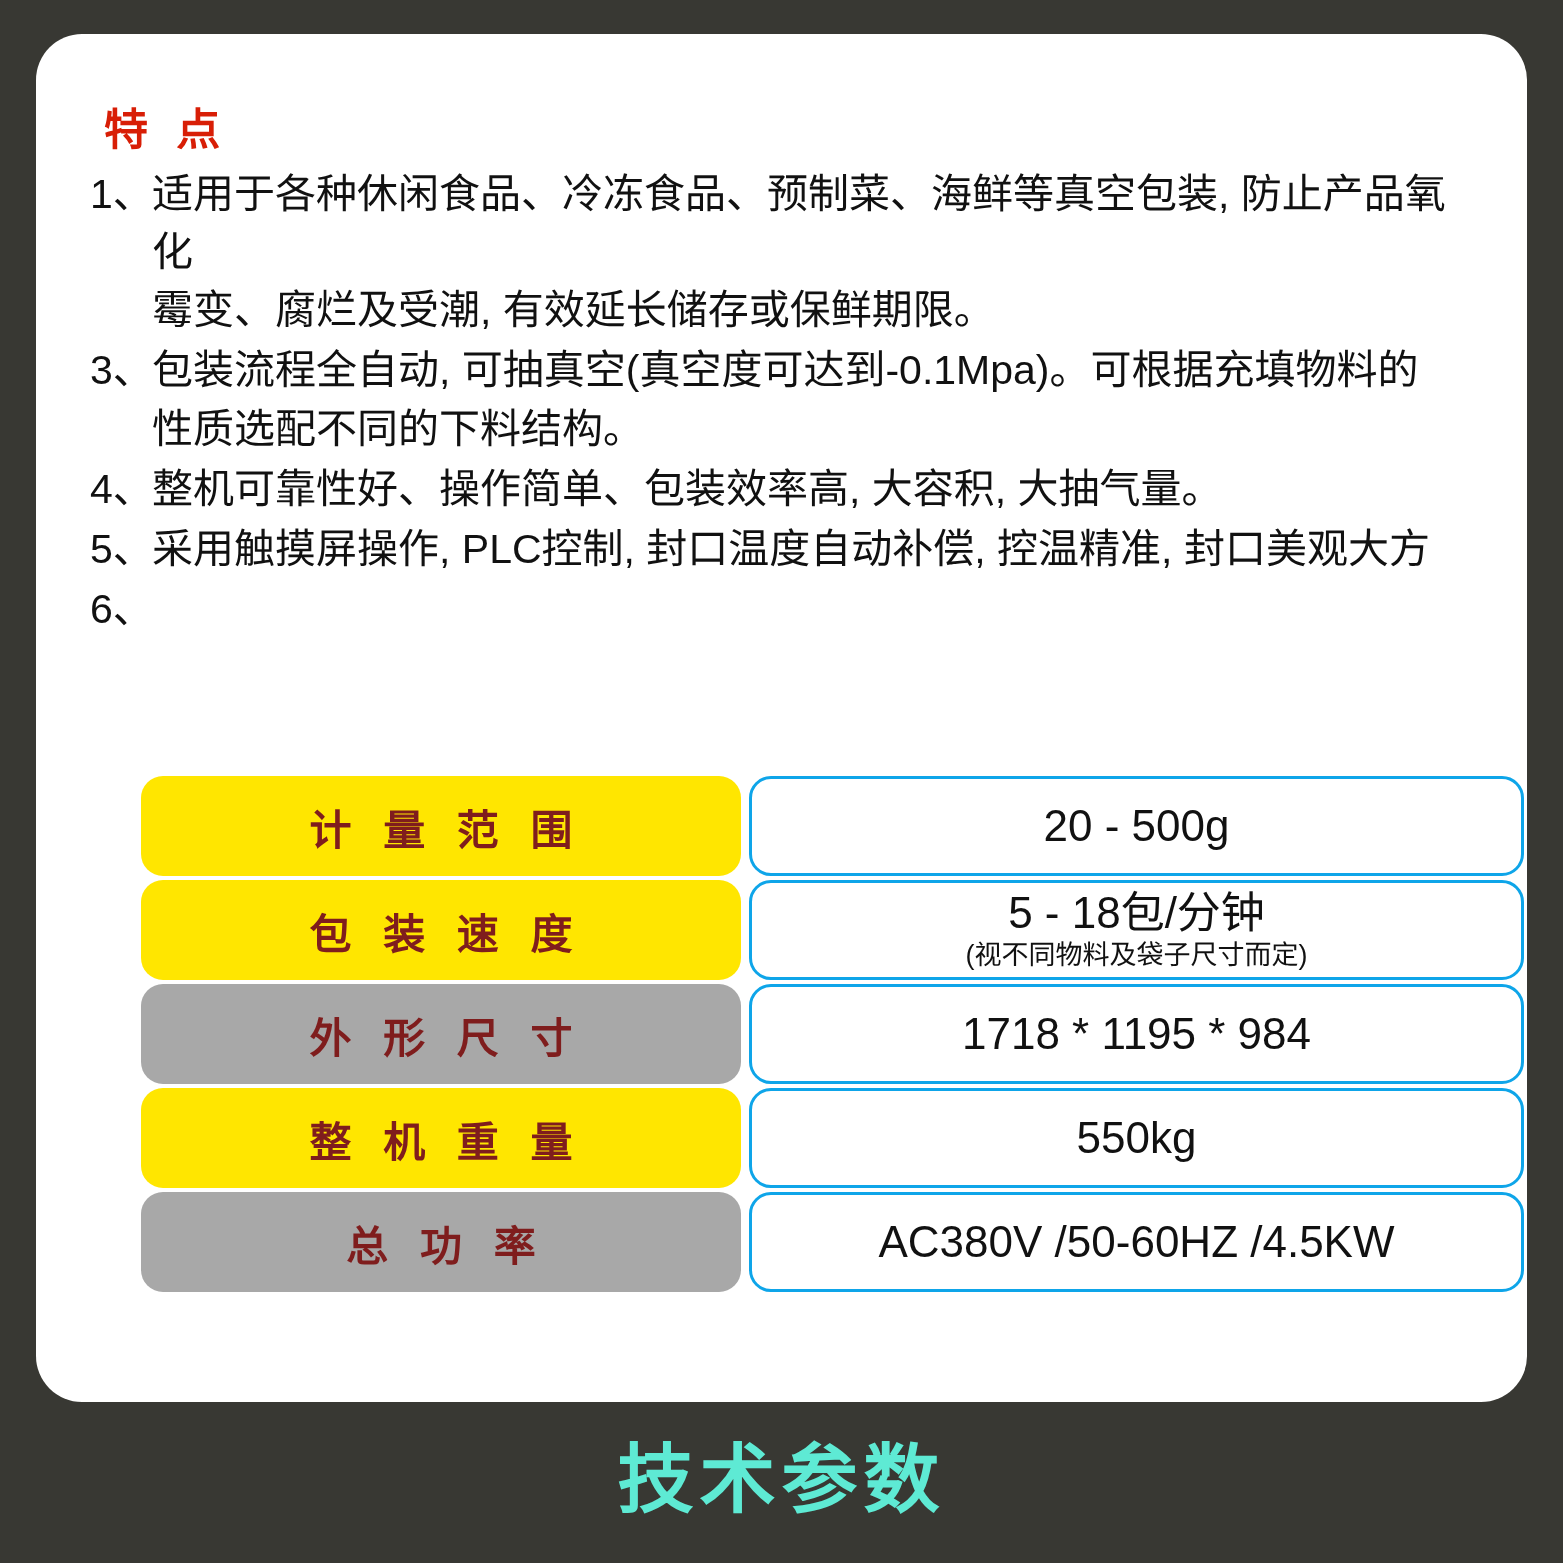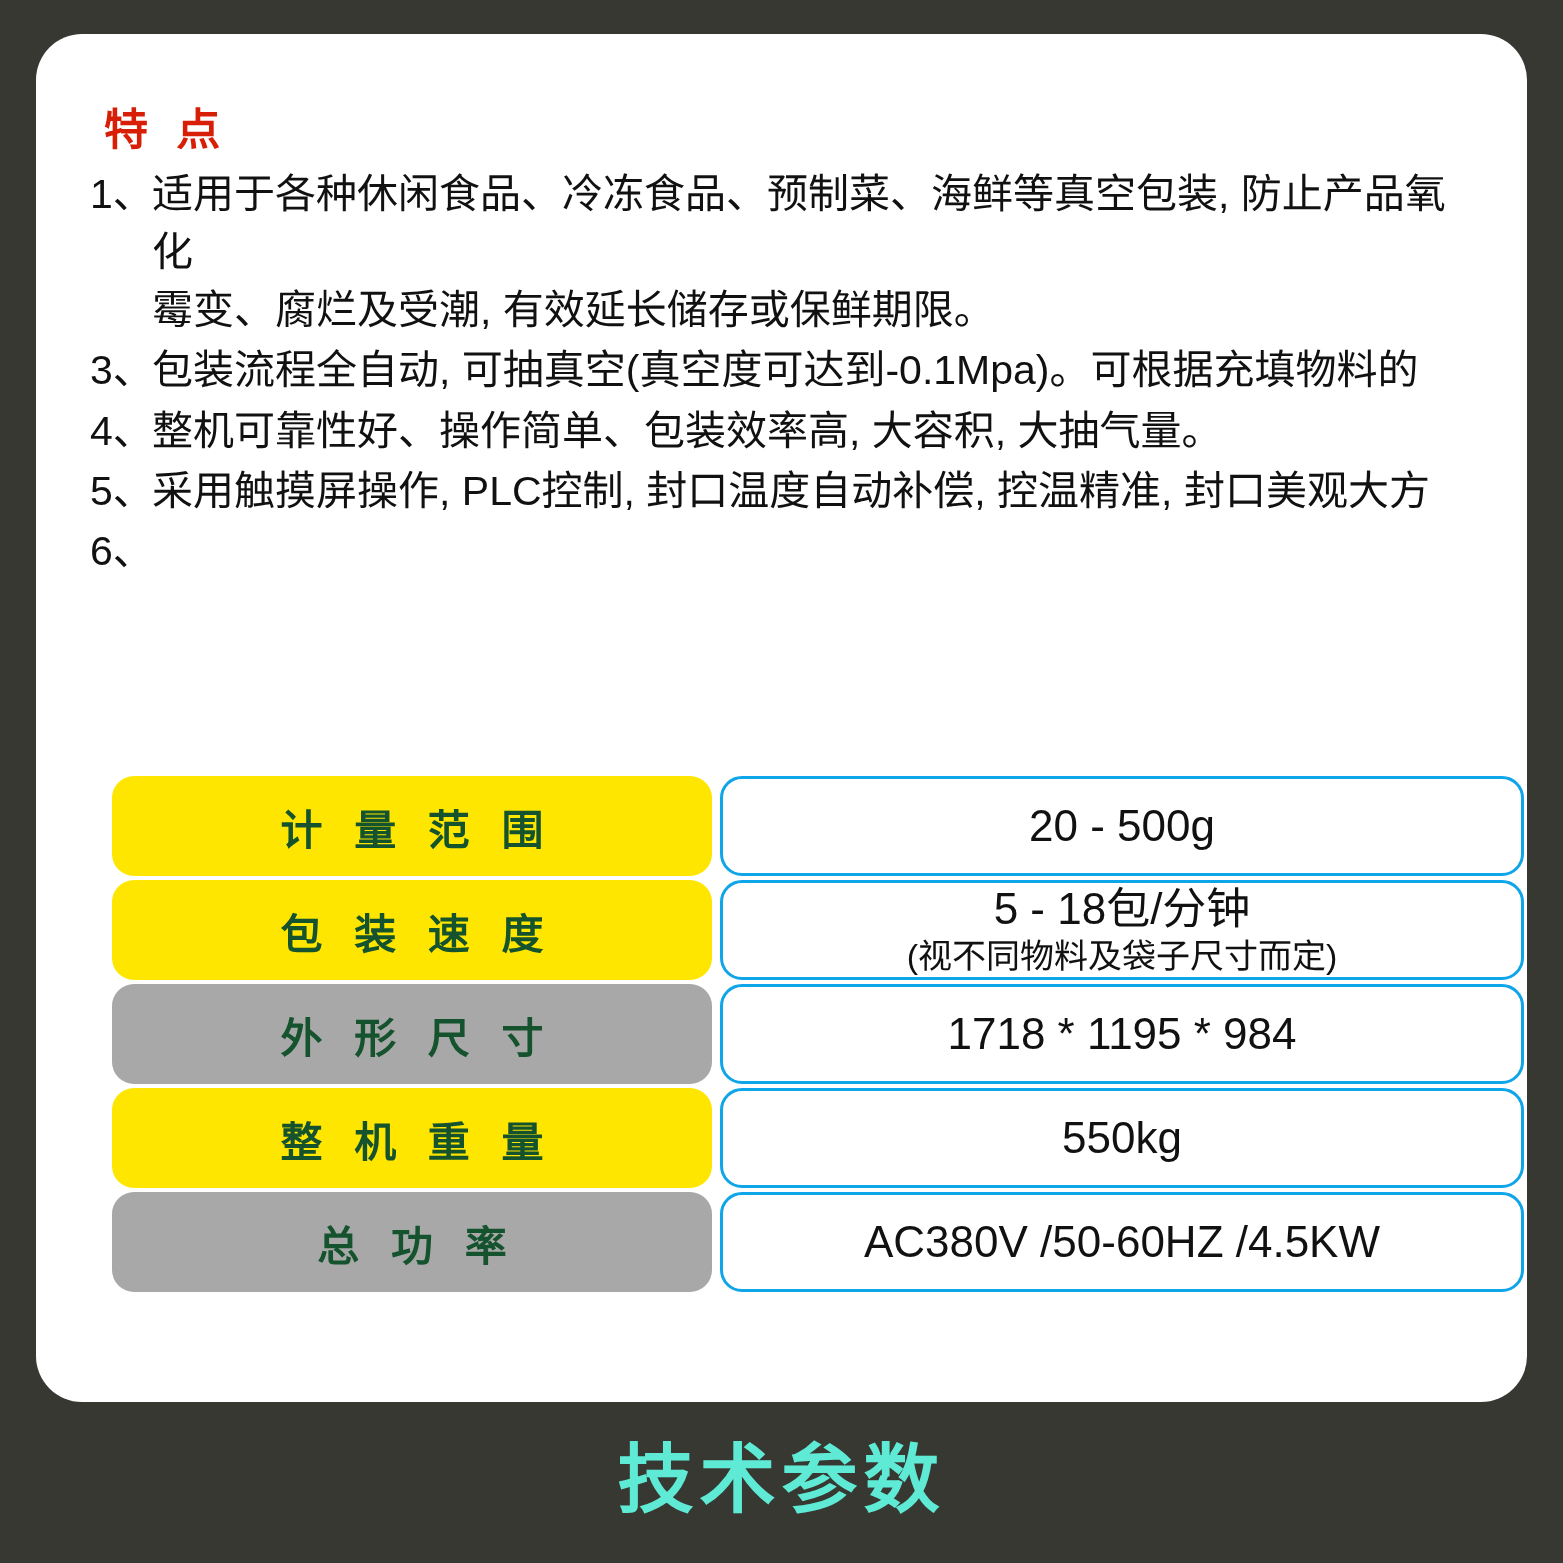--- a/index.html
+++ b/index.html
@@ -74,23 +74,24 @@
   }
   .spec-label {
     width: 600px;
     box-sizing: border-box;
     border-radius: 22px;
     display: flex;
     align-items: center;
     justify-content: center;
     font-size: 42px;
     font-weight: bold;
-    color: #14532d;
+    color: #7f1d1d;
     letter-spacing: 10px;
     text-indent: 10px;
+    margin-left: 29px;
   }
   .spec-label.yellow { background: #ffe600; }
   .spec-label.gray  { background: #a8a8a8; }
   .spec-value {
     flex: 1;
     margin-left: 8px;
     box-sizing: border-box;
     border: 3px solid #0ea5e9;
     border-radius: 22px;
     background: #ffffff;
@@ -99,21 +100,21 @@
     align-items: center;
     justify-content: center;
     font-size: 44px;
     color: #111111;
     text-align: center;
     line-height: 1.1;
   }
   .spec-value .main-val { display: block; }
   .spec-value .sub-val {
     display: block;
-    font-size: 34px;
+    font-size: 27px;
     margin-top: 4px;
     color: #111111;
   }
   .footer-title {
     position: absolute;
     left: 0;
     top: 1418px;
     width: 1563px;
     text-align: center;
     color: #5eead4;
@@ -135,20 +136,21 @@
 
       <li class="feature-item">
         <span class="feature-num">1、</span>
         <span>适用于各种休闲食品、冷冻食品、预制菜、海鲜等真空包装, 防止产品氧化</span><br>
         <span>霉变、腐烂及受潮, 有效延长储存或保鲜期限。</span>
       </li>
 
       <li class="feature-item">
         <span class="feature-num">3、</span>
         <span>包装流程全自动, 可抽真空(真空度可达到-0.1Mpa)。可根据充填物料的</span><br>
+        <span>性质选配不同的下料结构。</span>
       </li>
 
       <li class="feature-item">
         <span class="feature-num">4、</span>
         <span>整机可靠性好、操作简单、包装效率高, 大容积, 大抽气量。</span>
       </li>
 
       <li class="feature-item">
         <span class="feature-num">5、</span>
         <span>采用触摸屏操作, PLC控制, 封口温度自动补偿, 控温精准, 封口美观大方</span>

